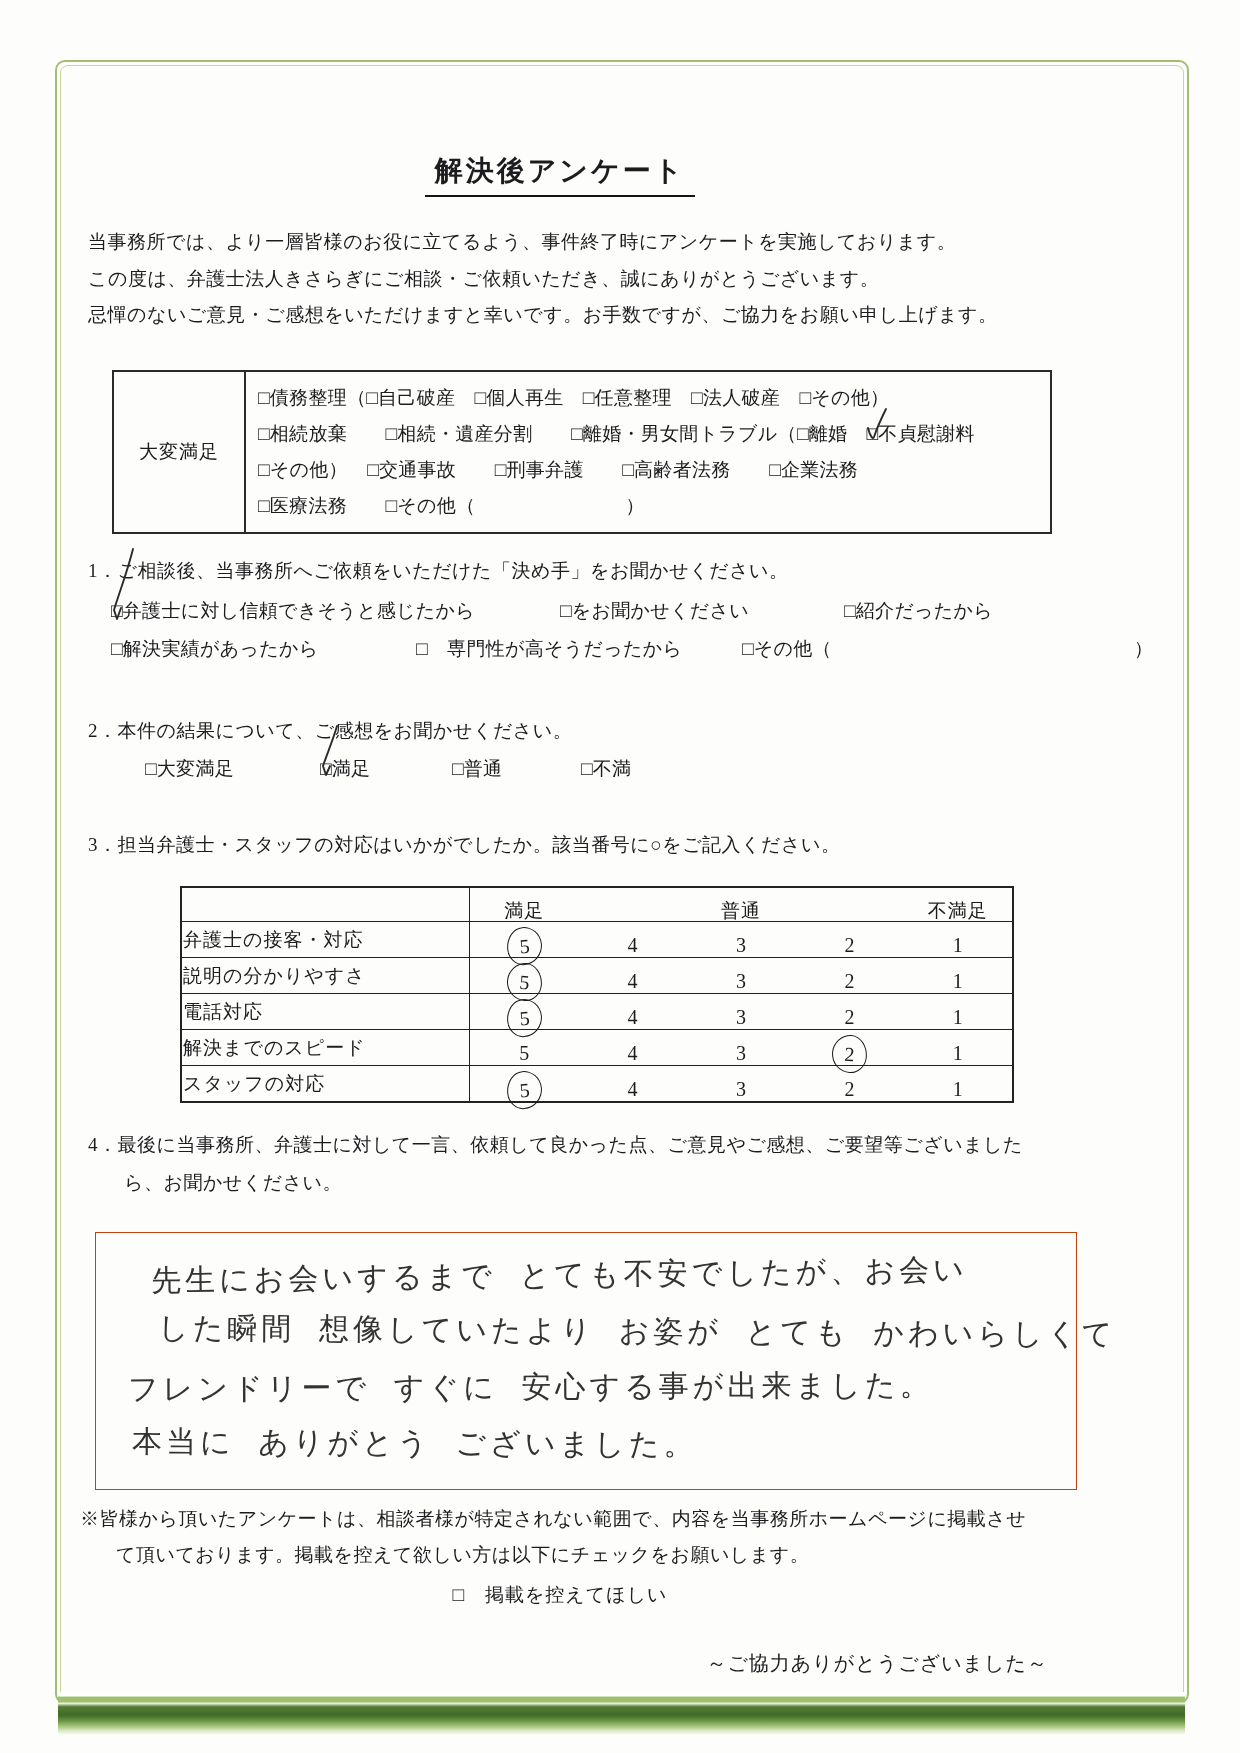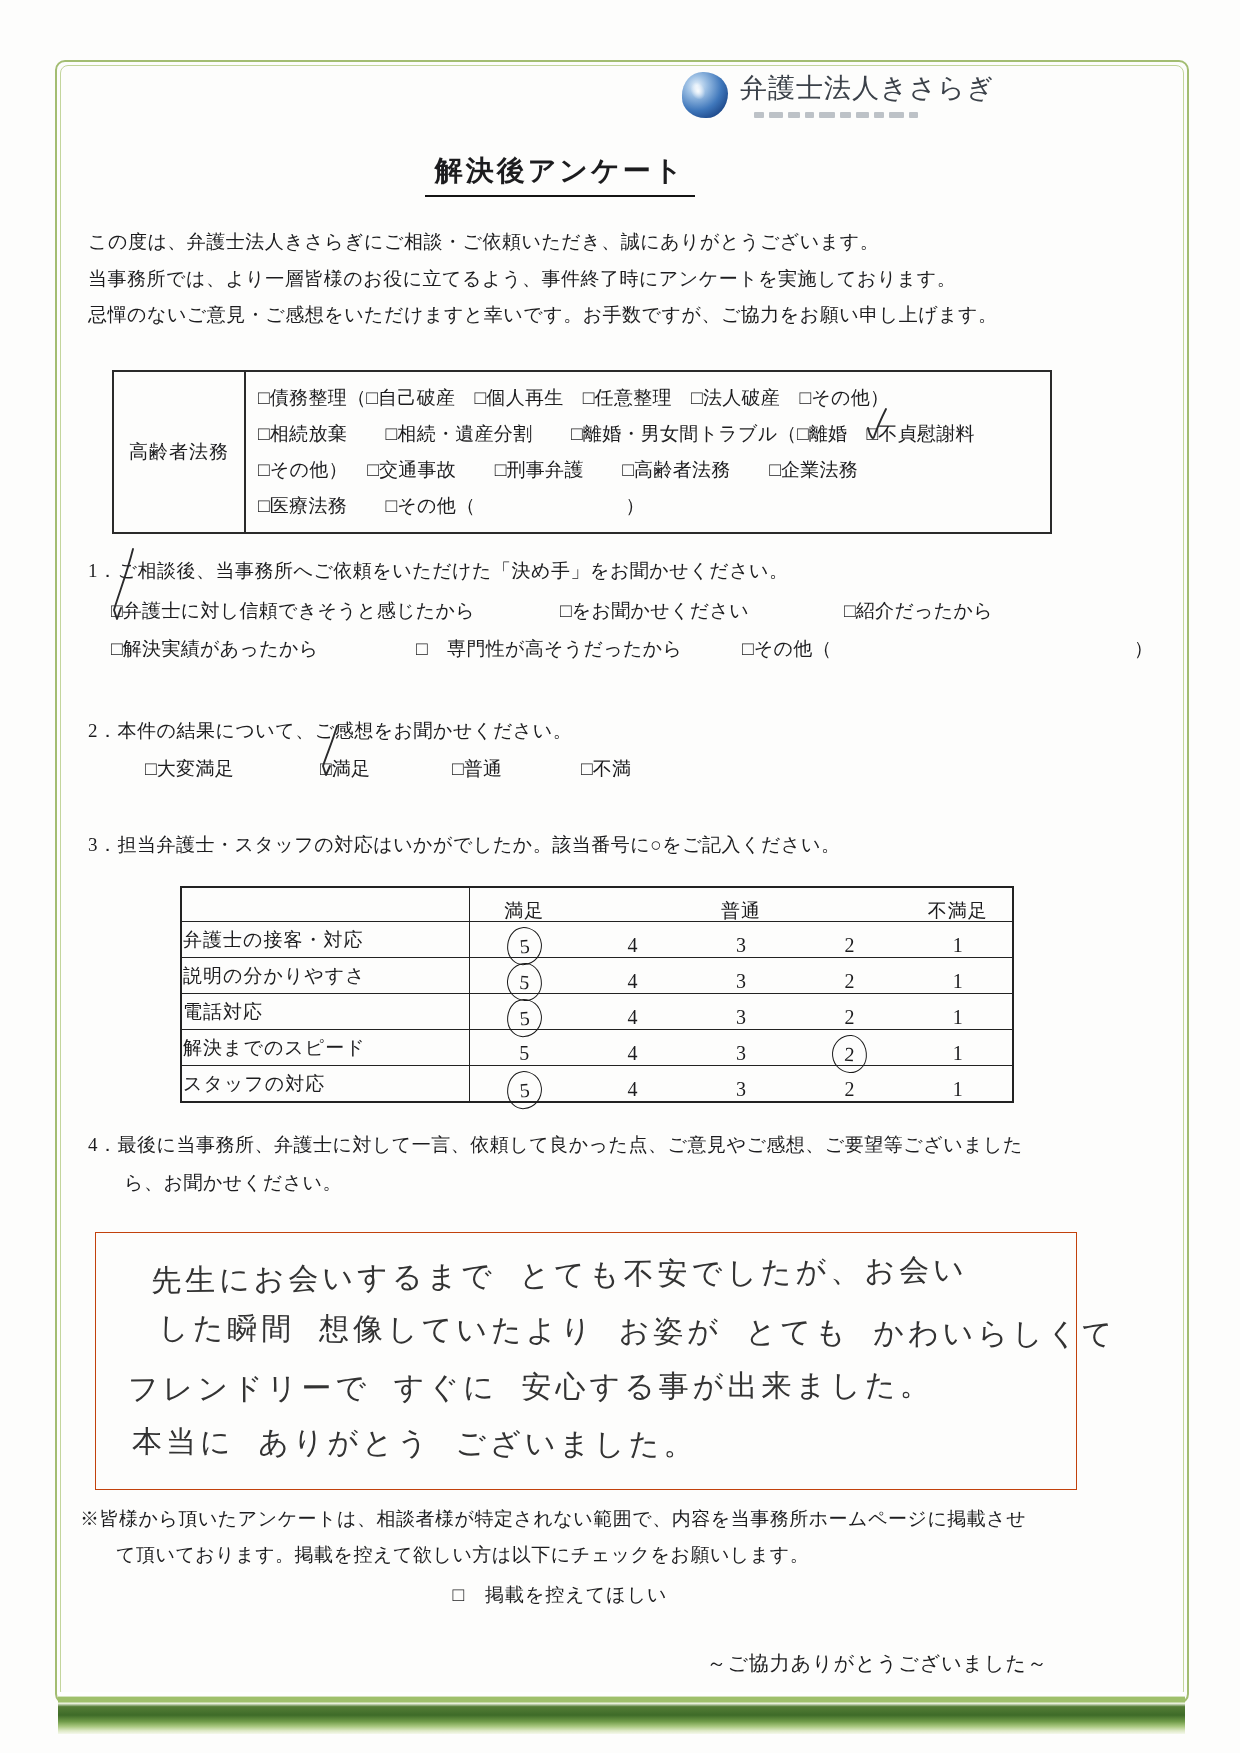--- a/index.html
+++ b/index.html
@@ -115,51 +115,33 @@
 </head>
 <body>
 
 <div class="page">
 
   <div class="frame">
     <div class="frame-inner"></div>
   </div>
   <div class="band"></div>
 
-  <div class="logo">
-    <div class="logo-icon"></div>
-    <div>
-      <div class="logo-name">弁護士法人きさらぎ</div>
-      <div class="logo-tagline">
-        <i style="width:10px"></i>
-          <i style="width:14px"></i>
-          <i style="width:12px"></i>
-          <i style="width:9px"></i>
-          <i style="width:16px"></i>
-          <i style="width:11px"></i>
-          <i style="width:13px"></i>
-          <i style="width:10px"></i>
-          <i style="width:15px"></i>
-          <i style="width:9px"></i>
-      </div>
-    </div>
-  </div>
 
   <div class="title-wrap">
     <span class="title">解決後アンケート</span>
   </div>
 
   <div class="intro">
+    <div>当事務所では、より一層皆様のお役に立てるよう、事件終了時にアンケートを実施しております。</div>
     <div>この度は、弁護士法人きさらぎにご相談・ご依頼いただき、誠にありがとうございます。</div>
-    <div>当事務所では、より一層皆様のお役に立てるよう、事件終了時にアンケートを実施しております。</div>
     <div>忌憚のないご意見・ご感想をいただけますと幸いです。お手数ですが、ご協力をお願い申し上げます。</div>
   </div>
 
   <div class="consult">
-    <div class="consult-label">高齢者法務</div>
+    <div class="consult-label">大変満足</div>
     <div class="consult-body">
       <div class="consult-row">□債務整理（□自己破産　□個人再生　□任意整理　□法人破産　□その他）</div>
       <div class="consult-row">
         <span>□相続放棄　　□相続・遺産分割　　□離婚・男女間トラブル（□離婚　</span><span class="rel"><svg class="hand-svg" style="left:-3px;top:-8px" width="26" height="42" viewBox="0 0 26 42">
               <path d="M4 20 C6 28 9 32 10 29 C13 20 18 9 22 1"></path>
             </svg><span>□不貞慰謝料</span></span>
       </div>
       <div class="consult-row">□その他）　□交通事故　　□刑事弁護　　□高齢者法務　　□企業法務</div>
       <div class="consult-row">
         <span>□医療法務　　□その他（</span><span class="spacer150"></span><span>）</span>

